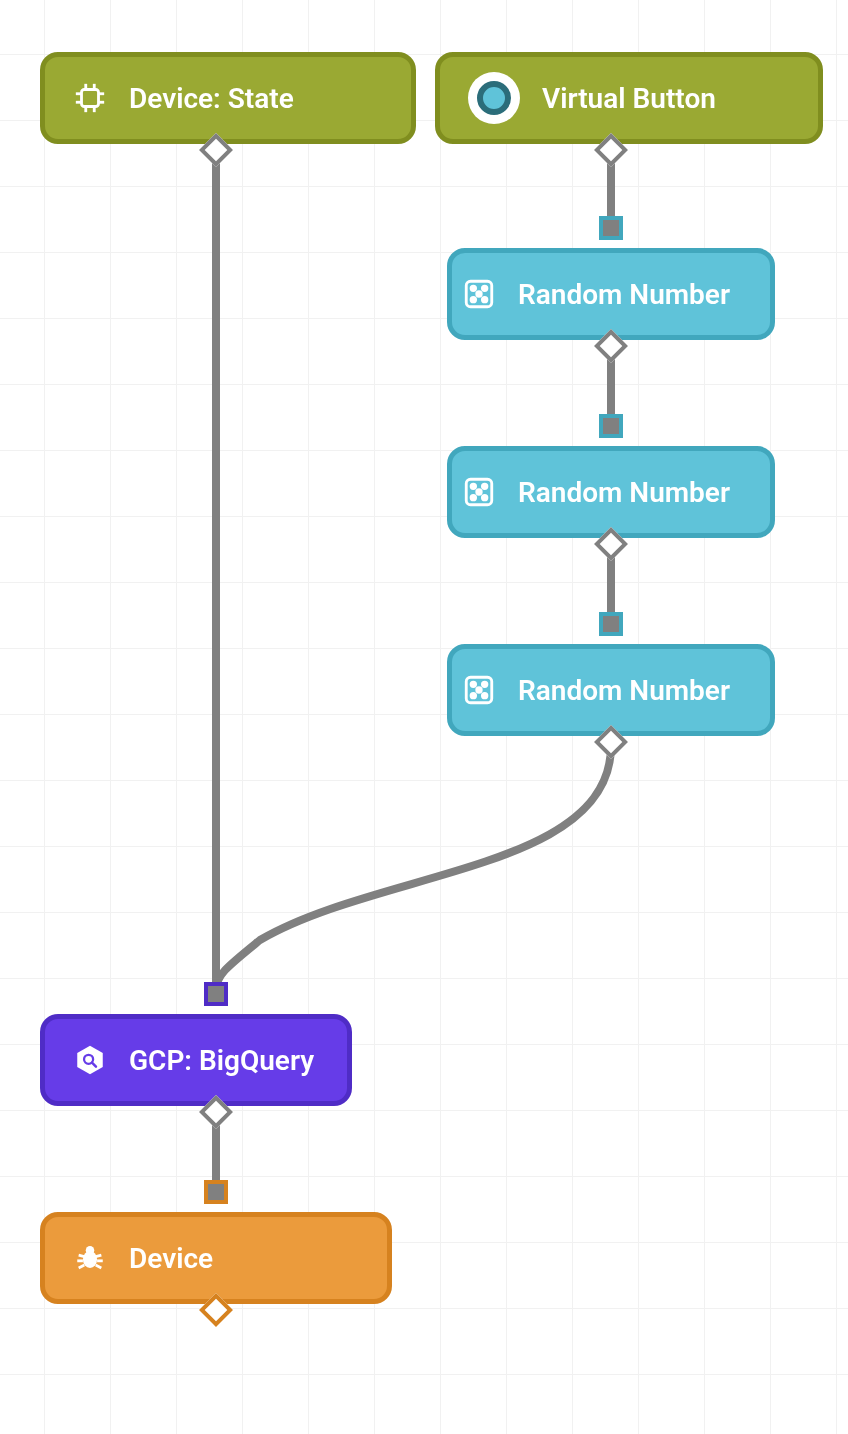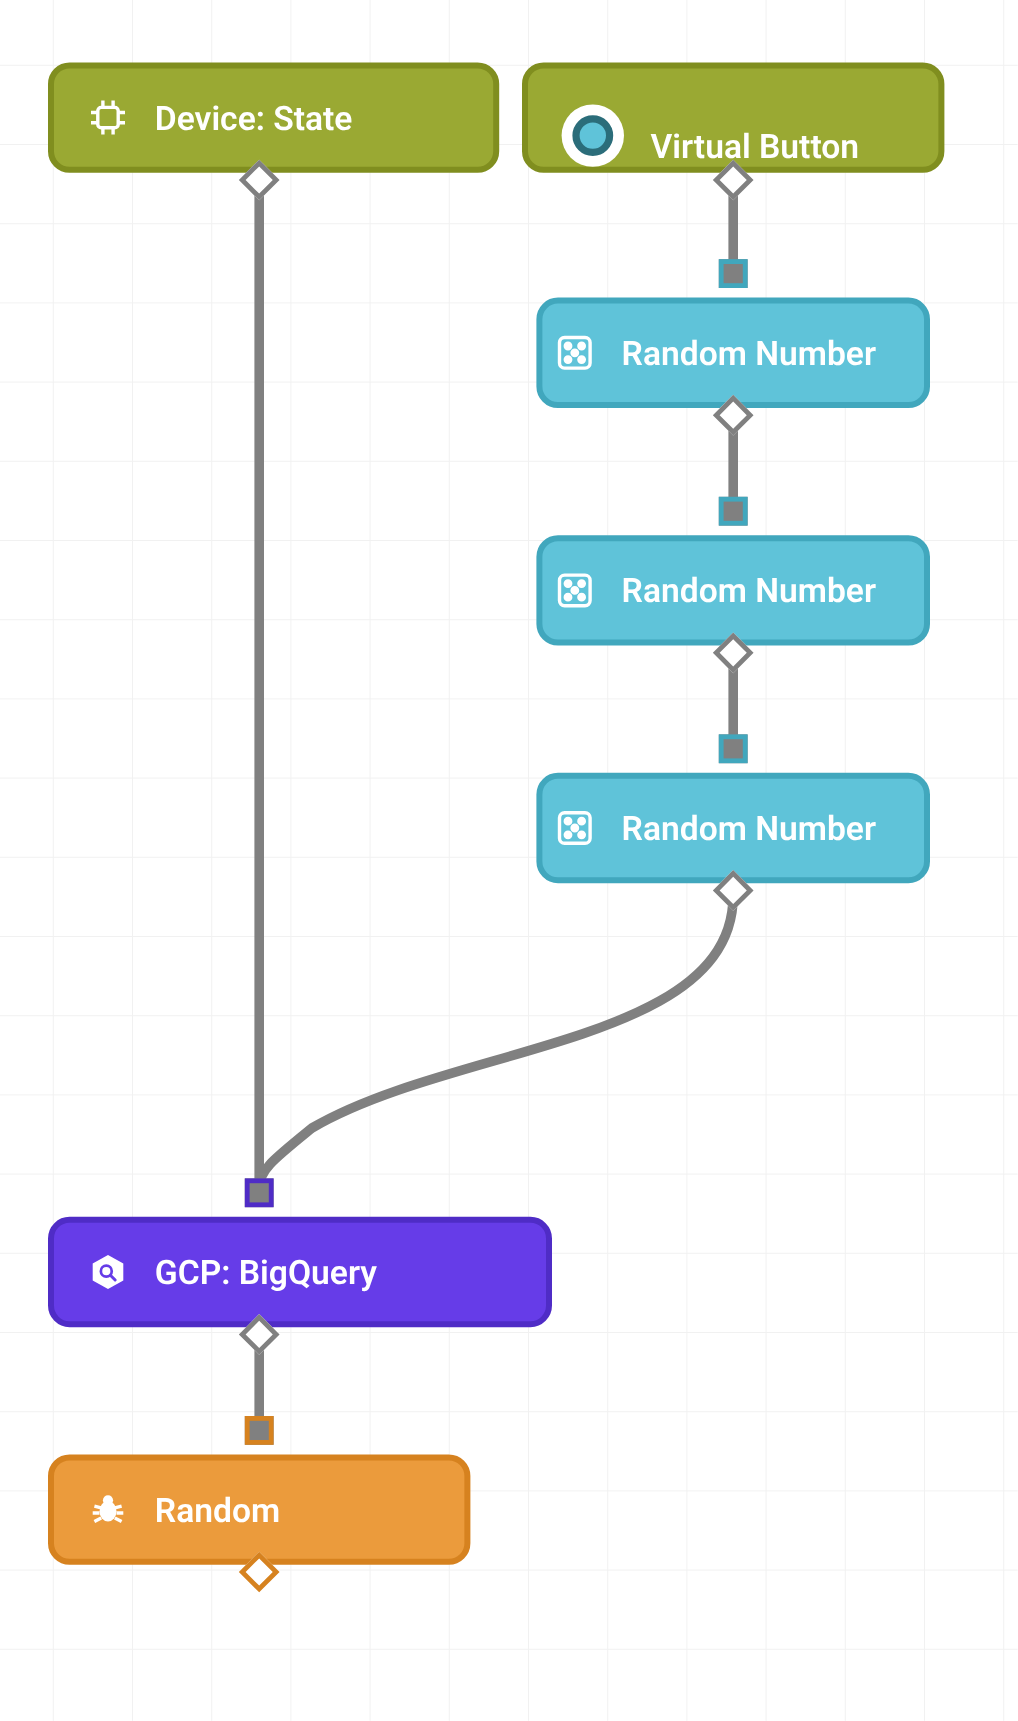--- a/index.html
+++ b/index.html
@@ -64,21 +64,21 @@
       <line x1="2" y1="9" x2="6" y2="9"></line>
         <line x1="2" y1="15" x2="6" y2="15"></line>
       <line x1="18" y1="9" x2="22" y2="9"></line>
         <line x1="18" y1="15" x2="22" y2="15"></line>
     </svg>
   </span>
   <span class="label">Device: State</span>
 </div>
 <div class="port diamond" style="left:204px;top:138px;"></div>
 
-<div class="node olive" style="left:435px;top:52px;width:352px;height:92px;align-items:flex-end;">
+<div class="node olive" style="left:435px;top:52px;width:388px;height:92px;">
   <span class="icon">
     <span class="vb-circle">
         <span class="ring"></span>
       </span>
   </span>
   <span class="label">Virtual Button</span>
 </div>
 <div class="port diamond" style="left:599px;top:138px;"></div>
 
 <div class="port square teal-b" style="left:599px;top:216px;"></div>
@@ -123,21 +123,21 @@
       <circle cx="12" cy="12" r="1.6" fill="#fff"></circle>
       <circle cx="8" cy="16" r="1.6" fill="#fff"></circle>
         <circle cx="16" cy="16" r="1.6" fill="#fff"></circle>
     </svg>
   </span>
   <span class="label">Random Number</span>
 </div>
 <div class="port diamond" style="left:599px;top:730px;"></div>
 
 <div class="port square violet-b" style="left:204px;top:982px;"></div>
-<div class="node violet" style="left:40px;top:1014px;width:420px;height:92px;">
+<div class="node violet" style="left:40px;top:1014px;width:312px;height:92px;">
   <span class="icon">
     <svg width="34" height="34" viewBox="0 0 24 24">
       <polygon points="12,2 21,7 21,17 12,22 3,17 3,7" fill="#fff"></polygon>
       <circle cx="11" cy="11.5" r="3.2" fill="none" stroke="#663ce8" stroke-width="1.6"></circle>
       <line x1="13.4" y1="13.9" x2="16.2" y2="16.7" stroke="#663ce8" stroke-width="1.8" stroke-linecap="round"></line>
     </svg>
   </span>
   <span class="label">GCP: BigQuery</span>
 </div>
 <div class="port diamond" style="left:204px;top:1100px;"></div>
@@ -149,15 +149,15 @@
       <ellipse cx="12" cy="13" rx="5" ry="6"></ellipse>
       <circle cx="12" cy="6.5" r="3"></circle>
       <line x1="4" y1="10" x2="8" y2="11" stroke="#fff" stroke-width="2"></line>
       <line x1="20" y1="10" x2="16" y2="11" stroke="#fff" stroke-width="2"></line>
       <line x1="3" y1="14" x2="7" y2="14" stroke="#fff" stroke-width="2"></line>
       <line x1="21" y1="14" x2="17" y2="14" stroke="#fff" stroke-width="2"></line>
       <line x1="4" y1="19" x2="8" y2="17" stroke="#fff" stroke-width="2"></line>
       <line x1="20" y1="19" x2="16" y2="17" stroke="#fff" stroke-width="2"></line>
     </svg>
   </span>
-  <span class="label">Random</span>
+  <span class="label">Device</span>
 </div>
 <div class="port diamond hollow" style="left:204px;top:1298px;"></div>
 
 </body></html>

